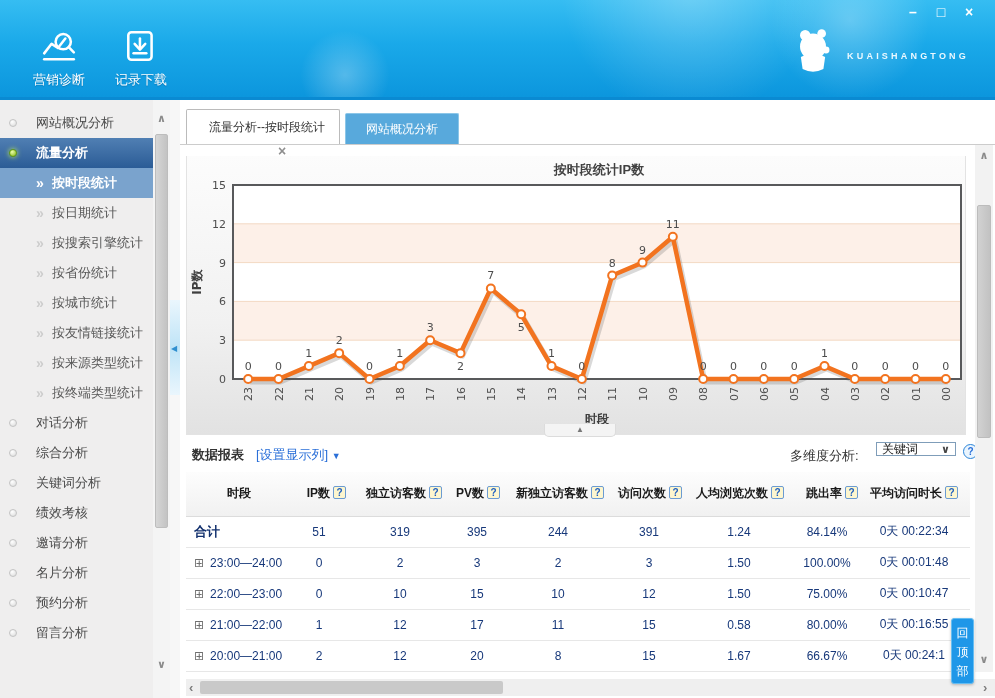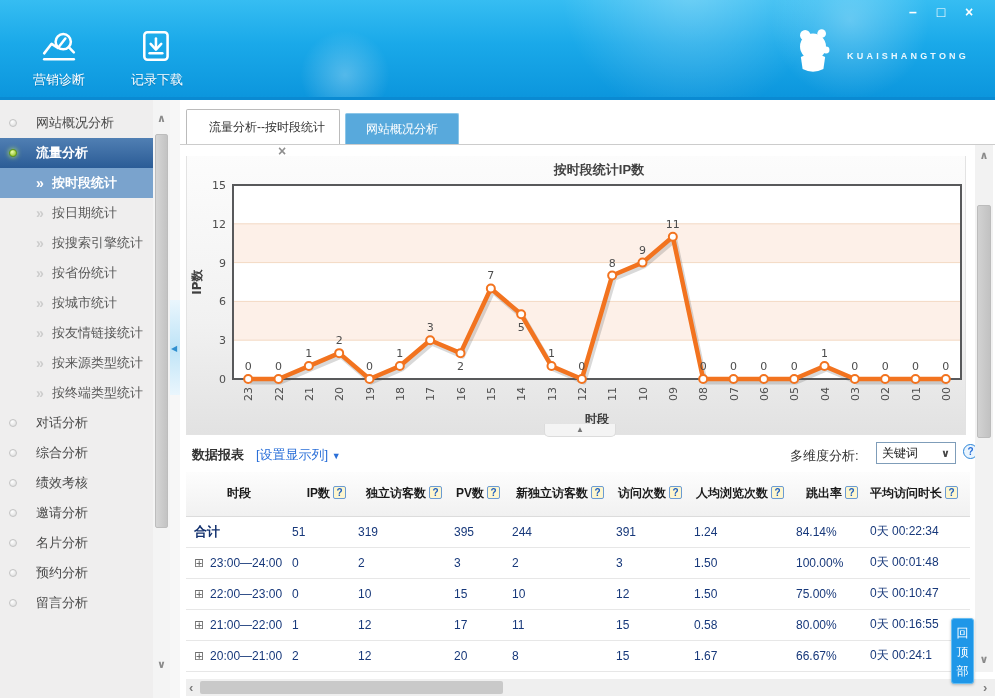--- a/index.html
+++ b/index.html
@@ -11,21 +11,21 @@
     background:linear-gradient(180deg,#36bdf2 0%,#1aa9e9 45%,#0c96dd 100%);
     border-bottom:3px solid #0a8ad2; overflow:hidden; }
   .glow { position:absolute; border-radius:50%; background:radial-gradient(circle,rgba(255,255,255,.28),rgba(255,255,255,0) 70%); pointer-events:none; }
   .glow.g1 { width:260px; height:260px; left:560px; top:-140px; }
   .glow.g2 { width:160px; height:160px; left:770px; top:-60px; }
   .glow.g3 { width:90px; height:90px; left:300px; top:30px; }
 
   #winctrls { position:absolute; top:4px; right:18px; display:flex; gap:12px; }
   .winbtn { color:#fff; font-size:14px; line-height:16px; width:16px; text-align:center; cursor:default; font-weight:bold; }
 
-  #toolbar { position:absolute; left:22px; top:20px; display:flex; gap:24px; }
+  #toolbar { position:absolute; left:22px; top:20px; display:flex; gap:8px; }
   .toolbtn { width:74px; height:78px; display:flex; flex-direction:column; align-items:center; justify-content:flex-start; padding-top:8px; border-radius:5px; border:1px solid transparent; }
   .toolbtn.active { background:linear-gradient(#55c8f6,#2fb3ef); border:1px solid #93defa; box-shadow:inset 0 0 8px rgba(255,255,255,.45); }
   .toolbtn .ticon { width:36px; height:36px; }
   .toolbtn .tlabel { color:#fff; font-size:13px; margin-top:6px; white-space:nowrap; text-shadow:0 1px 1px rgba(0,60,110,.35); }
 
   #logo { position:absolute; right:26px; top:24px; display:flex; align-items:center; gap:8px; }
   #logo .ltext { display:flex; flex-direction:column; align-items:flex-start; }
   #logo .lname { color:#fff; font-size:29px; font-weight:bold; letter-spacing:4px; text-shadow:0 2px 3px rgba(10,90,150,.45); line-height:30px; }
   #logo .llatin { color:#eaf8ff; font-size:9px; font-weight:bold; letter-spacing:3.2px; margin-top:12px; }
 
@@ -69,32 +69,32 @@
   #chart-svg .vlabel { font-size:11px; fill:#4c4c4c; font-family:"DejaVu Sans",sans-serif; }
   #chart-svg .axisname { font-size:12px; font-weight:bold; fill:#3e3e3e; font-family:"DejaVu Sans",sans-serif; }
 
   #collapse-btn { position:absolute; left:544px; top:424px; width:72px; height:13px; background:#f4f4f4; border:1px solid #dcdcdc; border-top:none; border-radius:0 0 5px 5px; text-align:center; font-size:8px; color:#777; line-height:11px; cursor:pointer; }
 
   
   #report-title { position:absolute; left:192px; top:446px; font-size:13px; font-weight:bold; color:#333; }
   #cols-link { position:absolute; left:256px; top:446px; font-size:13px; color:#2a6fd8; cursor:pointer; }
   #cols-link .caret { font-size:9px; }
   #multi-label { position:absolute; left:790px; top:447px; font-size:13px; color:#333; }
-  #multi-select { position:absolute; left:876px; top:442px; width:80px; height:22px; border:1px solid #7f9db9; background:#fff; font-size:12px; color:#222; display:flex; align-items:center; justify-content:space-between; padding:0 5px; cursor:pointer; }
+  #multi-select { position:absolute; left:876px; top:442px; width:80px; height:14px; border:1px solid #7f9db9; background:#fff; font-size:12px; color:#222; display:flex; align-items:center; justify-content:space-between; padding:0 5px; cursor:pointer; }
   #multi-select .sel-caret { font-size:11px; color:#444; font-weight:bold; }
   #multi-help { position:absolute; left:963px; top:444px; width:15px; height:15px; border:1px solid #2a84d8; border-radius:50%; background:#eaf5fe; color:#2a6fd8; font-size:10px; font-weight:bold; text-align:center; line-height:13px; }
 
   
   #data-table { position:absolute; left:186px; top:472px; width:784px; border-collapse:collapse; table-layout:fixed; }
   #data-table th { height:44px; font-size:12px; font-weight:bold; color:#1a1a1a; background:linear-gradient(#fdfdfd,#f1f1f1); border-bottom:1px solid #dcdcdc; white-space:nowrap; }
   #data-table th:first-child { text-align:center; }
   #data-table th:not(:first-child) { text-align:right; padding-right:12px; }
   #data-table td { height:31px; font-size:12px; color:#17387a; border-bottom:1px solid #e7e7e7; white-space:nowrap; overflow:hidden; }
   #data-table td:first-child { padding-left:8px; text-align:left; }
-  #data-table td:not(:first-child) { text-align:left; padding-right:12px; }
+  #data-table td:not(:first-child) { text-align:center; padding-right:12px; }
   #data-table tr.total td:first-child { font-weight:bold; font-size:13px; color:#13316e; }
   .expand-box { color:#6f6f6f; font-size:12px; margin-right:6px; }
   .help-badge { display:inline-block; width:13px; height:13px; margin-left:3px; background:#fdf6cf; border:1px solid #6b9bd2; border-radius:2px; color:#1f5fbf; font-size:10px; font-weight:bold; line-height:11px; text-align:center; vertical-align:1px; }
 
   
   #v-scroll { position:absolute; left:975px; top:145px; width:18px; height:527px; background:#f2f2f2; }
   #v-thumb { position:absolute; left:2px; top:60px; width:14px; height:233px; background:linear-gradient(90deg,#d2d2d2,#c2c2c2); border:1px solid #bcbcbc; border-radius:2px; }
   #h-scroll { position:absolute; left:186px; top:679px; width:809px; height:17px; background:#efefef; }
   #h-thumb { position:absolute; left:14px; top:2px; width:303px; height:13px; background:#c9c9c9; border-radius:2px; }
   .hchev { position:absolute; top:1px; color:#7d7d7d; font-size:13px; font-weight:bold; }
@@ -161,20 +161,21 @@
       <div class="sb-item sub active"><span class="chev">»</span><span>按时段统计</span></div>
       <div class="sb-item sub"><span class="chev">»</span><span>按日期统计</span></div>
       <div class="sb-item sub"><span class="chev">»</span><span>按搜索引擎统计</span></div>
       <div class="sb-item sub"><span class="chev">»</span><span>按省份统计</span></div>
       <div class="sb-item sub"><span class="chev">»</span><span>按城市统计</span></div>
       <div class="sb-item sub"><span class="chev">»</span><span>按友情链接统计</span></div>
       <div class="sb-item sub"><span class="chev">»</span><span>按来源类型统计</span></div>
       <div class="sb-item sub"><span class="chev">»</span><span>按终端类型统计</span></div>
       <div class="sb-item top"><span class="bullet"></span><span>对话分析</span></div>
       <div class="sb-item top"><span class="bullet"></span><span>综合分析</span></div>
+      <div class="sb-item top"><span class="bullet"></span><span>关键词分析</span></div>
       <div class="sb-item top"><span class="bullet"></span><span>绩效考核</span></div>
       <div class="sb-item top"><span class="bullet"></span><span>邀请分析</span></div>
       <div class="sb-item top"><span class="bullet"></span><span>名片分析</span></div>
       <div class="sb-item top"><span class="bullet"></span><span>预约分析</span></div>
       <div class="sb-item top"><span class="bullet"></span><span>留言分析</span></div>
     </div>
 
   <div id="sb-scroll">
     <span class="scroll-chev" style="top:12px;">∧</span>
     <div id="sb-thumb"></div>

